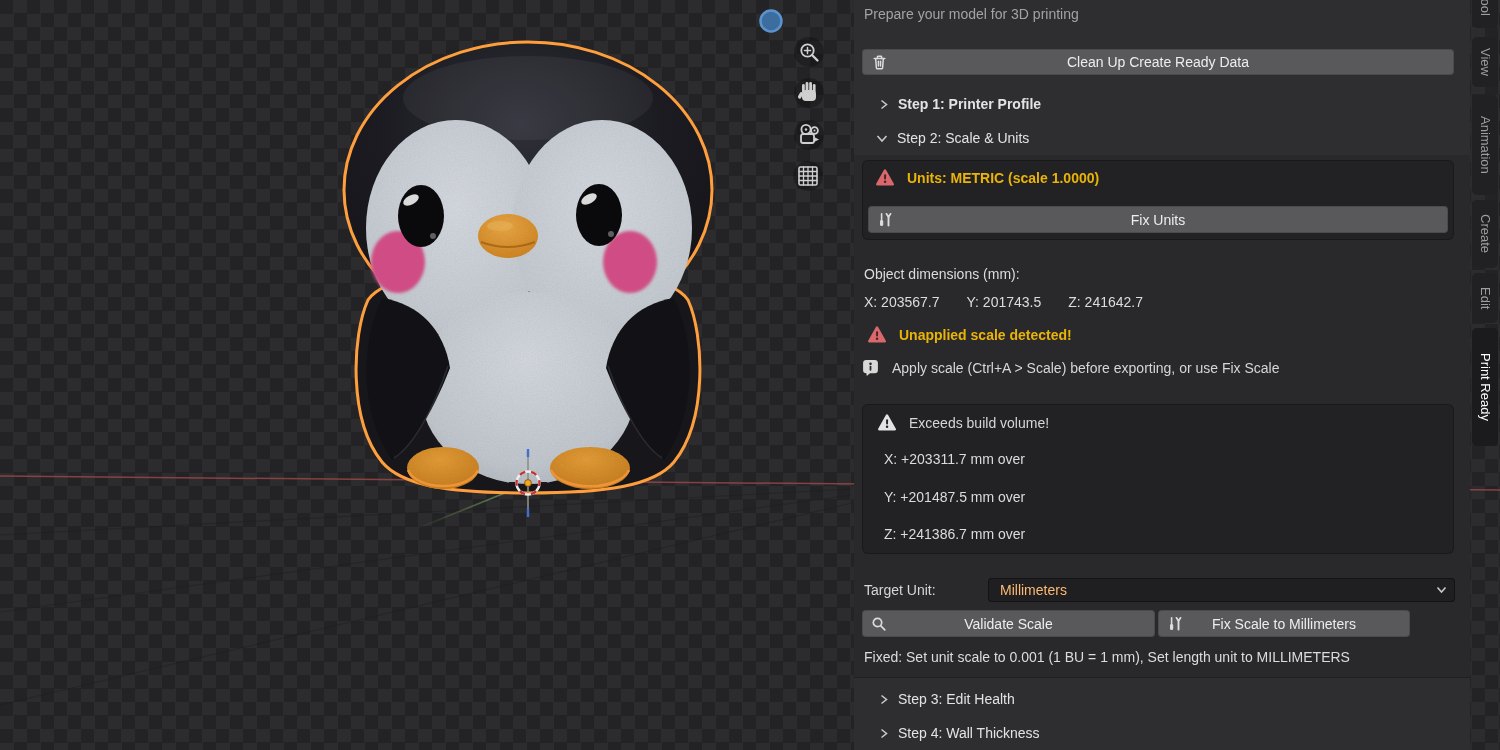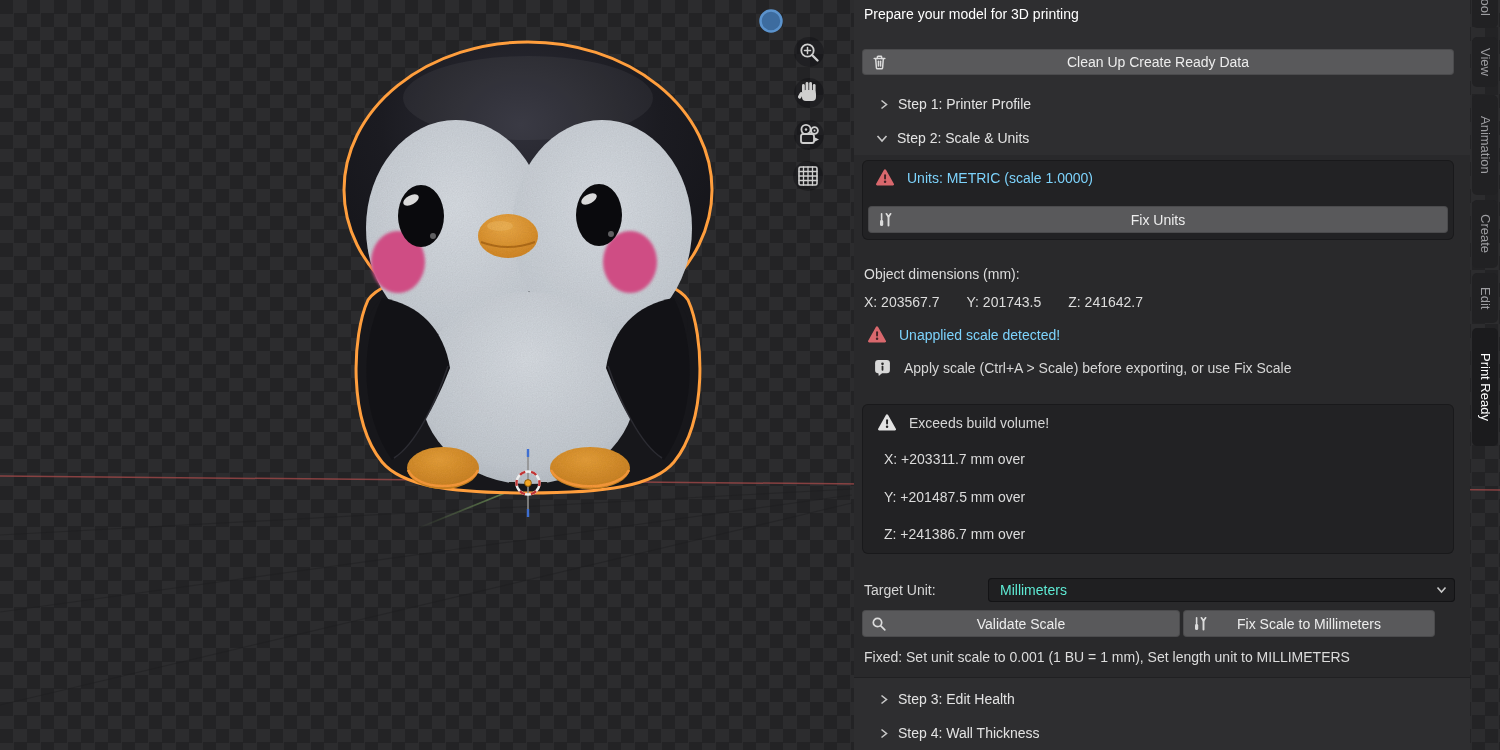--- a/index.html
+++ b/index.html
@@ -11,33 +11,33 @@
     background-size:27px 27px;
   }
   
   #viewport-svg{position:absolute;left:0;top:0;z-index:1;}
   
   #sidebar{position:absolute;left:854px;top:0;width:616px;height:750px;background:#2e2e30;z-index:3;
     color:#d6d6d6;font-size:14px;}
   #content-zone{position:absolute;left:0;top:155px;width:616px;height:522px;background:#29292b;}
   #footer-zone{position:absolute;left:0;top:677px;width:616px;height:73px;background:#2e2e30;border-top:1px solid #202022;}
   .abs{position:absolute;}
-  .panel-title{left:10px;top:6px;color:#ffffff;}
+  .panel-title{left:10px;top:6px;color:#a3a3a3;}
   .btn{background:#59595b;border-radius:4px;display:flex;align-items:center;color:#ededed;
     box-shadow:inset 0 0 0 1px rgba(0,0,0,0.15);}
   .btn .blabel{flex:1;text-align:center;}
   .btn .bicon{position:absolute;left:9px;display:flex;align-items:center;}
   .steprow{display:flex;align-items:center;gap:9px;color:#e3e3e3;height:20px;}
   .box{background:#222224;border-radius:6px;box-shadow:inset 0 0 0 1px rgba(0,0,0,0.25);}
   .warnrow{display:flex;align-items:center;gap:13px;}
-  .red{color:#7dd3fc;}
+  .red{color:#eab308;font-weight:bold;}
   .dimtxt{color:#dcdcdc;}
   .dims span{margin-right:27px;}
   .dropdown{background:#1f1f21;border-radius:4px;height:24px;display:flex;align-items:center;
-    box-shadow:inset 0 0 0 1px #131315;color:#5eead4;}
+    box-shadow:inset 0 0 0 1px #131315;color:#fdba74;}
   .dropdown .dval{padding-left:12px;flex:1;}
   .dropdown .dchev{padding-right:8px;display:flex;align-items:center;}
   
   #tabstrip{position:absolute;left:1470px;top:0;width:30px;height:750px;z-index:4;overflow:hidden;}
   .vtab{position:absolute;left:2px;width:26px;border-radius:5px;background:#212123;color:#9e9ea2;
     font-size:13px;display:flex;align-items:center;justify-content:center;}
   .vtab span{writing-mode:vertical-rl;white-space:nowrap;}
   .vtab.active{background:#1b1b1d;color:#ffffff;}
 </style>
 </head>
@@ -218,21 +218,21 @@
         <path d="M3 4.3 H13"></path>
           <path d="M6 4.2 V2.8 Q6 2.2 6.6 2.2 H9.4 Q10 2.2 10 2.8 V4.2"></path>
         <path d="M4.4 4.5 L5.1 13 Q5.2 13.8 6 13.8 H10 Q10.8 13.8 10.9 13 L11.6 4.5"></path>
         <line x1="7" y1="6.8" x2="7" y2="11.4"></line>
           <line x1="9" y1="6.8" x2="9" y2="11.4"></line>
       </svg>
     </span>
     <span class="blabel">Clean Up Create Ready Data</span>
   </div>
 
-  <div class="abs steprow" style="left:24px;top:94px;">
+  <div class="abs steprow" style="left:24px;top:94px;font-weight:bold;">
     <svg width="11" height="11" viewBox="0 0 11 11">
       <polyline points="3.5,1.5 8.5,5.5 3.5,9.5" fill="none" stroke="#c8c8c8" stroke-width="1.6"></polyline>
       </svg>
     <span>Step 1: Printer Profile</span>
   </div>
   <div class="abs steprow" style="left:22px;top:128px;">
     <svg width="12" height="11" viewBox="0 0 12 11">
       <polyline points="1.5,3 6,8 10.5,3" fill="none" stroke="#c8c8c8" stroke-width="1.6"></polyline>
       </svg>
     <span>Step 2: Scale &amp; Units</span>
@@ -267,21 +267,21 @@
 
   <div class="abs warnrow" style="left:14px;top:326px;">
     <svg width="18" height="17" viewBox="0 0 16 15">
       <polygon points="8,1.2 15,13.5 1,13.5" fill="#d9686d" stroke="#d9686d" stroke-width="2" stroke-linejoin="round"></polygon>
       <rect x="7.2" y="4.6" width="1.7" height="4.6" rx="0.8" fill="#422326"></rect>
       <circle cx="8.05" cy="11.2" r="1.1" fill="#422326"></circle>
     </svg>
     <span class="red">Unapplied scale detected!</span>
   </div>
 
-  <div class="abs warnrow" style="left:20px;top:359px;justify-content:space-between;">
+  <div class="abs warnrow" style="left:8px;top:359px;justify-content:space-between;">
     <svg width="17" height="18" viewBox="0 0 16 17">
       <rect x="1" y="1" width="14" height="12.5" rx="3" fill="#d8d8d8"></rect>
       <polygon points="4,12.5 8.5,12.5 4.5,16" fill="#d8d8d8"></polygon>
       <circle cx="8" cy="4.6" r="1.25" fill="#2a2a2a"></circle>
       <rect x="7.15" y="6.4" width="1.7" height="4.6" rx="0.8" fill="#2a2a2a"></rect>
     </svg>
     <span>Apply scale (Ctrl+A &gt; Scale) before exporting, or use Fix Scale</span>
   </div>
 
   <div class="abs box" style="left:8px;top:404px;width:592px;height:150px;">
@@ -302,21 +302,21 @@
   <div class="abs dropdown" style="left:134px;top:578px;width:467px;">
     <span class="dval">Millimeters</span>
     <span class="dchev">
       <svg width="11" height="8" viewBox="0 0 11 8">
           <polyline points="1.5,1.5 5.5,6 9.5,1.5" fill="none" stroke="#c8c8c8" stroke-width="1.6"></polyline>
         </svg>
     </span>
   </div>
 
   <div class="abs" style="left:8px;top:610px;width:592px;height:27px;display:flex;gap:3px;">
-    <div class="btn" style="position:relative;width:318px;height:27px;">
+    <div class="btn" style="position:relative;width:293px;height:27px;">
       <span class="bicon">
         <svg width="16" height="16" viewBox="0 0 16 16" fill="none" stroke="#dcdcdc" stroke-width="1.7" stroke-linecap="round">
           <circle cx="6.5" cy="6.5" r="4.2"></circle>
             <line x1="9.8" y1="9.8" x2="13.8" y2="13.8"></line>
         </svg>
       </span>
       <span class="blabel">Validate Scale</span>
     </div>
     <div class="btn" style="position:relative;width:252px;height:27px;">
       <span class="bicon">

